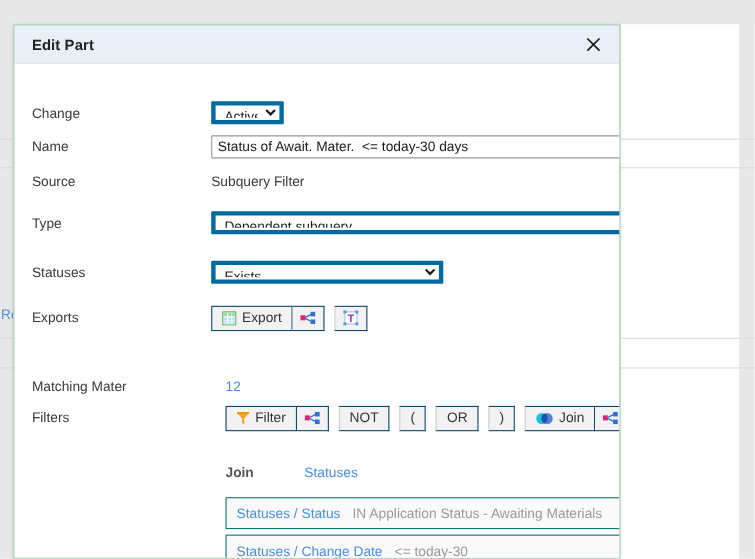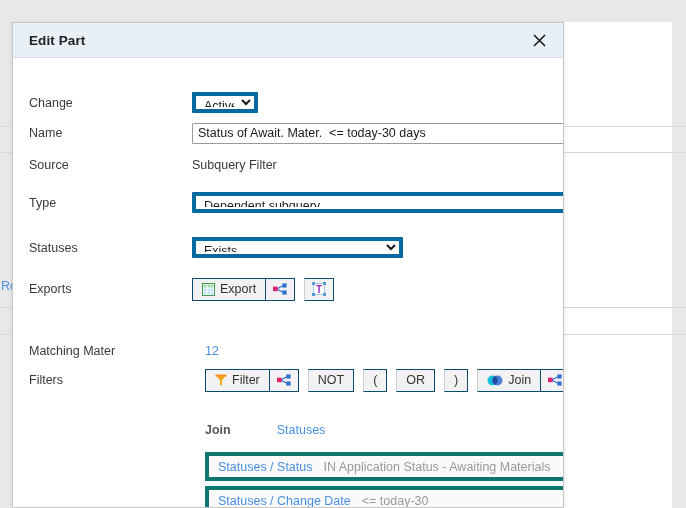--- a/index.html
+++ b/index.html
@@ -212,21 +212,21 @@
     margin-left: 32px;
   }
 
   
   .cond-row {
     position: absolute;
     left: 192px;
     width: 463px;
     height: 29px;
     background: #fafafa;
-    border: 4px solid #0f766e;
+    border: 1px solid #0f766e;
     box-sizing: border-box;
     display: flex;
     align-items: center;
     cursor: pointer;
   }
   .cond-field {
     font-size: 12.5px;
     color: #4a90e2;
     margin-left: 9px;
     white-space: nowrap;

